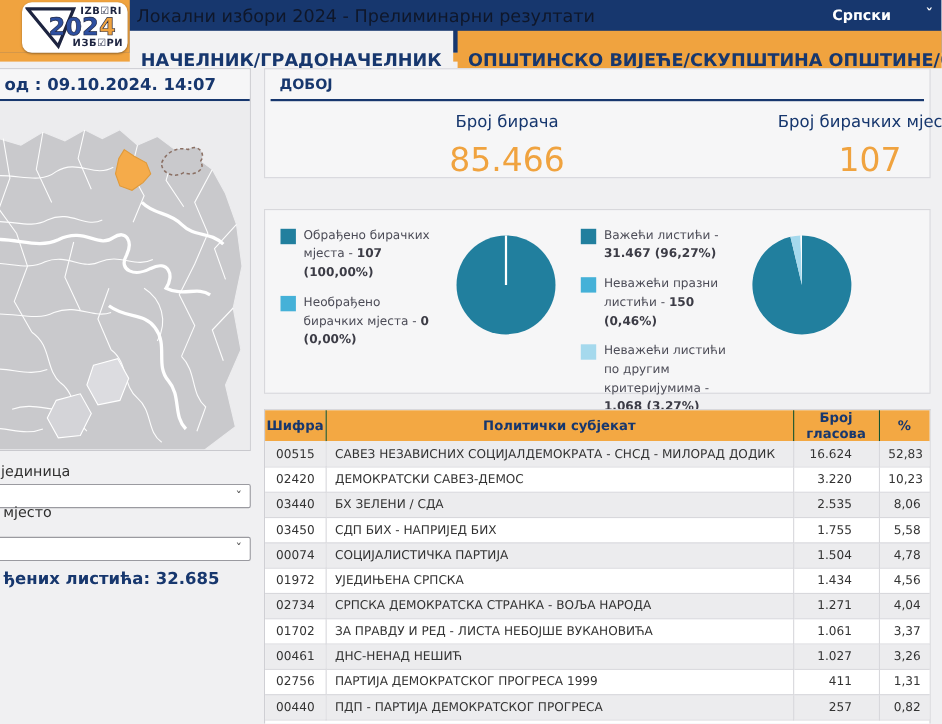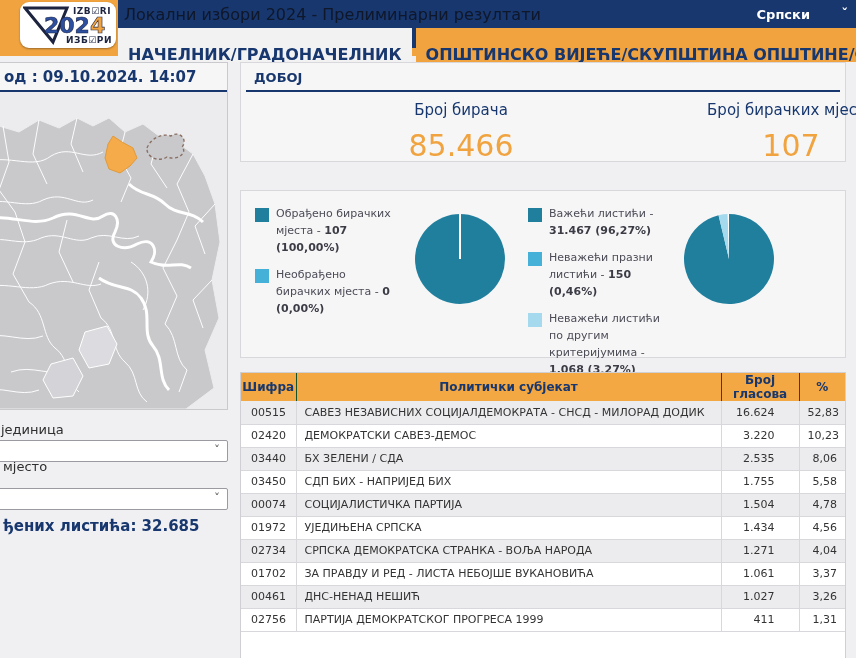--- a/index.html
+++ b/index.html
@@ -296,16 +296,22 @@
           <td class="c-pct">3,26</td>
         </tr>
 
         <tr>
           <td class="c-code">02756</td>
           <td class="c-name">ПАРТИЈА ДЕМОКРАТСКОГ ПРОГРЕСА 1999</td>
           <td class="c-votes">411</td>
           <td class="c-pct">1,31</td>
         </tr>
 
+        <tr>
+          <td class="c-code">00440</td>
+          <td class="c-name">ПДП - ПАРТИЈА ДЕМОКРАТСКОГ ПРОГРЕСА</td>
+          <td class="c-votes">257</td>
+          <td class="c-pct">0,82</td>
+        </tr>
 
     </tbody>
   </table>
 </div>
 
 </body></html>

